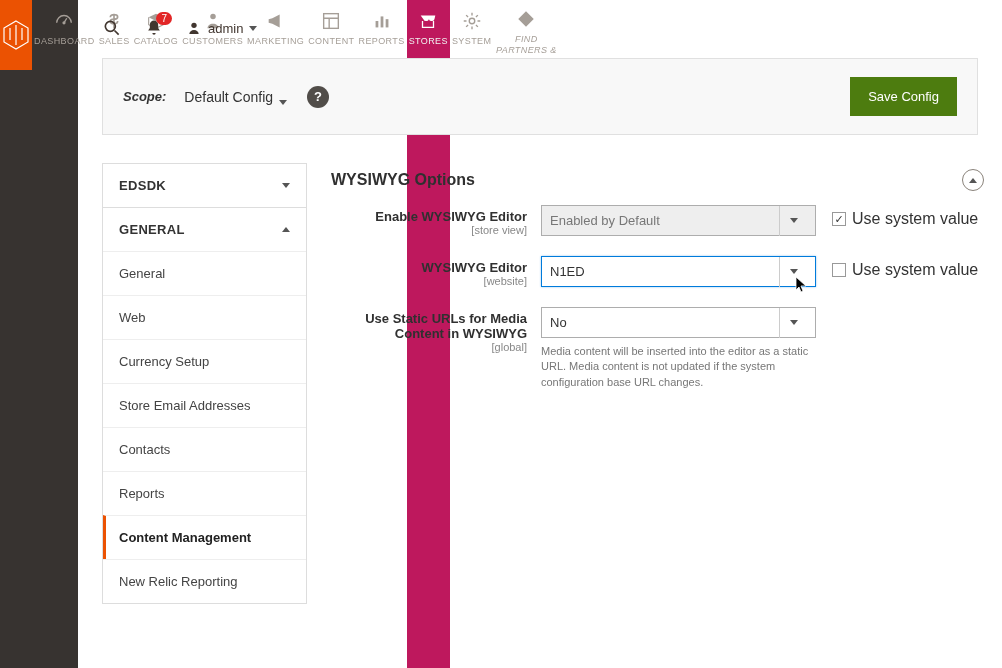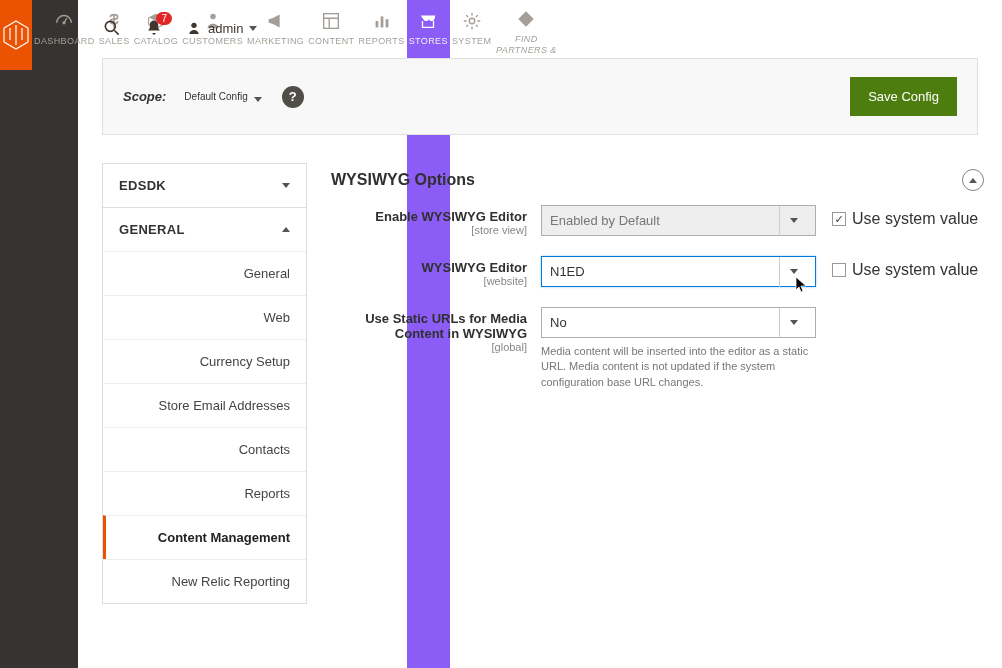--- a/index.html
+++ b/index.html
@@ -2,38 +2,38 @@
 <html><head>
 <meta charset="utf-8">
 <style>
 * { box-sizing: border-box; margin: 0; padding: 0; }
 body { font-family: 'Helvetica Neue', Helvetica, Arial, sans-serif; font-size: 13px; color: #333; background: #fff; }
 .app { display: flex; height: 668px; width: 1002px; overflow: hidden; }
 .leftnav { width: 78px; background: #373330; color: #aaa; display: flex; flex-direction: row; align-items: stretch; }
 .leftnav .logo { height: 70px; display: flex; align-items: center; justify-content: center; background: #eb5202; }
 .leftnav .logo svg { width: 32px; height: 32px; }
 .leftnav .nav-item { text-align: center; padding: 10px 2px 12px; font-size: 9px; letter-spacing: 0.4px; color: #a59e97; text-transform: uppercase; cursor: pointer; }
-.leftnav .nav-item.sel { background: #8b5cf6; color: #f1f1f1; }
+.leftnav .nav-item.sel { background: #be185d; color: #f1f1f1; }
 .leftnav .nav-item .icn { display: block; margin: 0 auto 4px; width: 22px; height: 22px; }
 .leftnav .nav-item.partners { padding-top: 8px; padding-bottom: 8px; line-height: 1.2; font-style: italic; }
 .main { flex: 1; display: flex; flex-direction: column; overflow: auto; }
 .topbar { display: flex; align-items: center; padding: 18px 24px 10px; }
 .page-title { font-size: 27px; font-weight: 300; color: #41362f; flex: 1; }
 .topbar .icons { display: flex; align-items: center; gap: 22px; }
 .topbar .ic { width: 20px; height: 20px; position: relative; cursor: pointer; color: #41362f; }
 .badge { position: absolute; top: -6px; right: -8px; background: #e22626; color: #fff; border-radius: 9px; font-size: 10px; padding: 1px 5px; }
 .admin-user { display: flex; align-items: center; gap: 6px; font-size: 13px; color: #41362f; cursor: pointer; }
 .scopebar { margin: 10px 24px 0; background: #f8f8f8; border: 1px solid #e0e0e0; display: flex; align-items: center; padding: 18px 20px; }
 .scope-label { font-weight: 600; font-size: 13px; margin-right: 18px; font-style: italic; }
-.scope-select { font-size: 10px; color: #333; display: inline-flex; align-items: flex-end; gap: 6px; cursor: pointer; }
+.scope-select { font-size: 14px; color: #333; display: inline-flex; align-items: flex-end; gap: 6px; cursor: pointer; }
 .help-q { width: 22px; height: 22px; border-radius: 11px; background: #514d49; color: #fff; display: inline-flex; align-items: center; justify-content: center; font-weight: 700; font-size: 13px; margin-left: 20px; cursor: pointer; }
 .save-btn { margin-left: auto; background: #4d7c0f; color: #fff; border: none; padding: 12px 18px; font-size: 13px; cursor: pointer; }
 .content { display: flex; margin: 28px 0 0 24px; gap: 24px; align-items: flex-start; }
 .sidebar { width: 205px; }
-.sb-section { border: 1px solid #ddd; text-align: right; }
+.sb-section { border: 1px solid #ddd; }
 .sb-section + .sb-section { border-top: none; }
 .sb-head { padding: 14px 16px; font-weight: 600; font-size: 13px; letter-spacing: 0.3px; color: #333; display: flex; align-items: center; justify-content: space-between; cursor: pointer; }
 .sb-items { }
 .sb-item { padding: 14px 16px; font-size: 13px; color: #444; border-top: 1px solid #eee; cursor: pointer; }
 .sb-item.sel { font-weight: 600; color: #222; border-left: 3px solid #eb5202; padding-left: 13px; }
 .settings { flex: 1; padding-right: 18px; }
 .section-head { display: flex; align-items: center; padding: 6px 0 14px; }
 .section-title { font-size: 16px; font-weight: 600; color: #303030; flex: 1; }
 .collapse-circle { width: 22px; height: 22px; border: 1px solid #8a837b; border-radius: 11px; display: inline-flex; align-items: center; justify-content: center; cursor: pointer; }
 .row { display: flex; align-items: flex-start; margin-bottom: 20px; }

